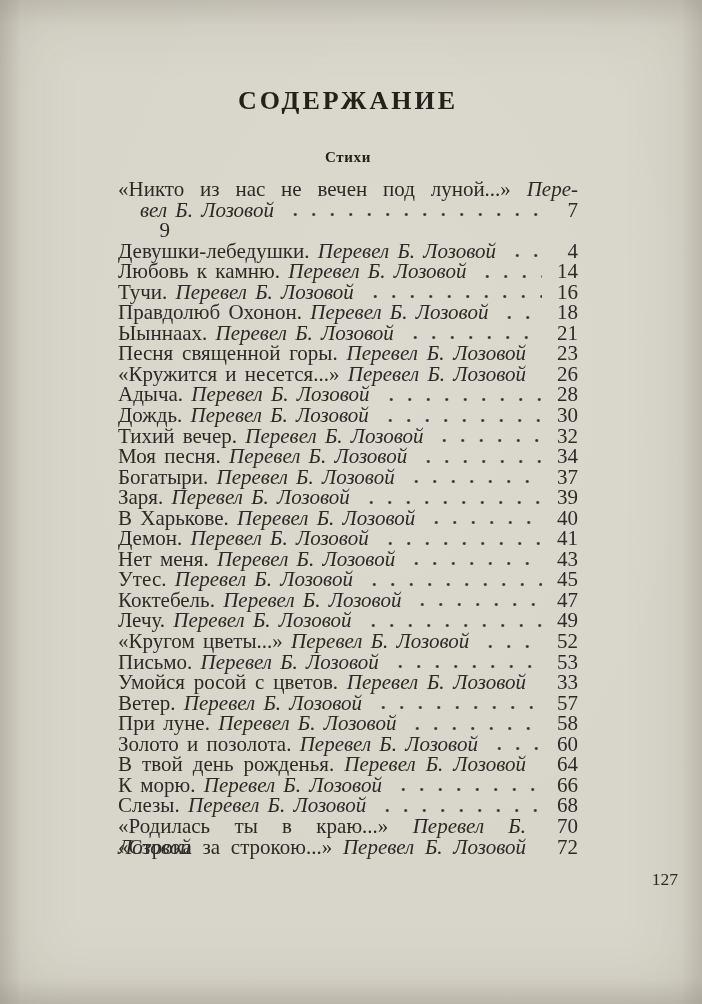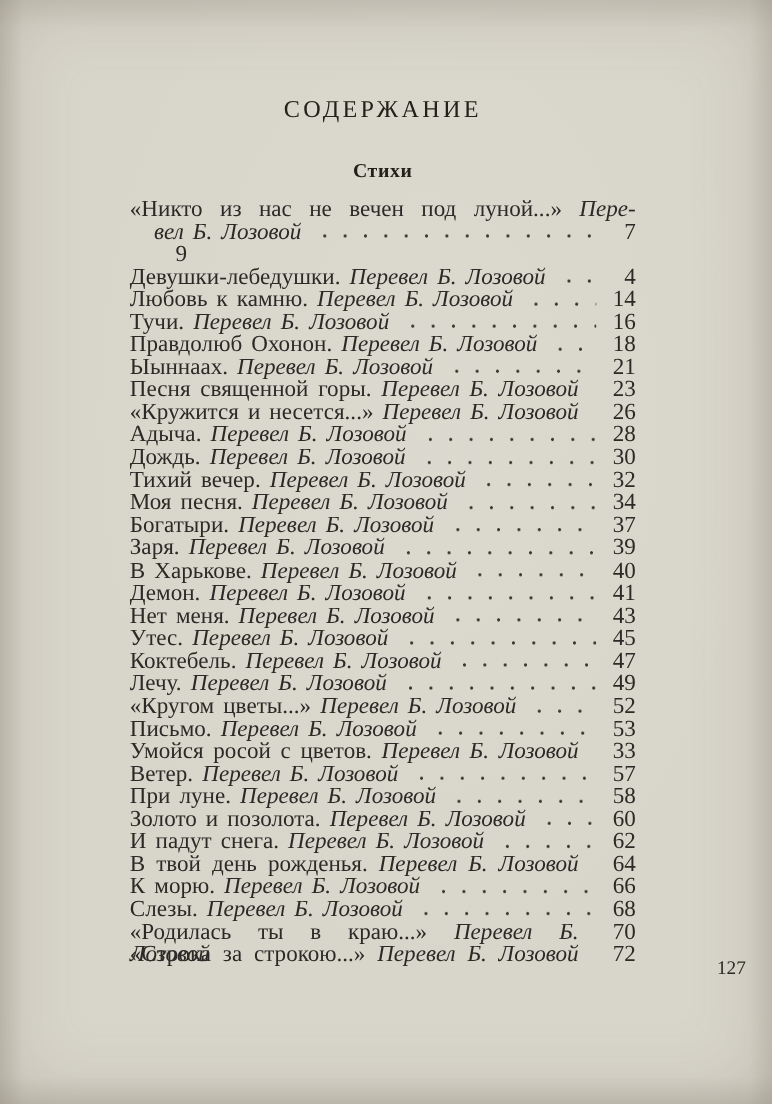--- a/index.html
+++ b/index.html
@@ -18,29 +18,29 @@
       #d8d5ca;
     box-shadow: inset 0 0 70px rgba(110,102,85,0.26);
     color: #2b2a26;
   }
   .content {
     position: absolute;
     left: 118px; top: 86px;
     width: 460px;
   }
   .title {
-    font-weight: normal;
-    font-size: 22px;
+    font-weight: bold;
+    font-size: 26px;
     letter-spacing: 3px;
     text-align: center;
     color: #232119;
   }
   .section {
     font-weight: bold;
-    font-size: 18px;
+    font-size: 15px;
     letter-spacing: 0.6px;
     text-align: center;
     margin-top: 33px;
     color: #232119;
   }
   .toc {
     margin-top: 13px;
     font-size: 21px;
   }
   .row {
@@ -217,25 +217,20 @@
         <div class="row">
           <span class="txt">При луне. <i>Перевел Б. Лозовой</i></span>
           <span class="leader"></span>
           <span class="pg">58</span>
         </div>
         <div class="row">
           <span class="txt">Золото и позолота. <i>Перевел Б. Лозовой</i></span>
           <span class="leader"></span>
           <span class="pg">60</span>
         </div>
-        <div class="row">
-          <span class="txt">И падут снега. <i>Перевел Б. Лозовой</i></span>
-          <span class="leader"></span>
-          <span class="pg">62</span>
-        </div>
         <div class="row full">
           <span class="txt">В твой день рожденья. <i>Перевел Б. Лозовой</i></span>
           <span class="leader"></span>
           <span class="pg">64</span>
         </div>
         <div class="row">
           <span class="txt">К морю. <i>Перевел Б. Лозовой</i></span>
           <span class="leader"></span>
           <span class="pg">66</span>
         </div>

